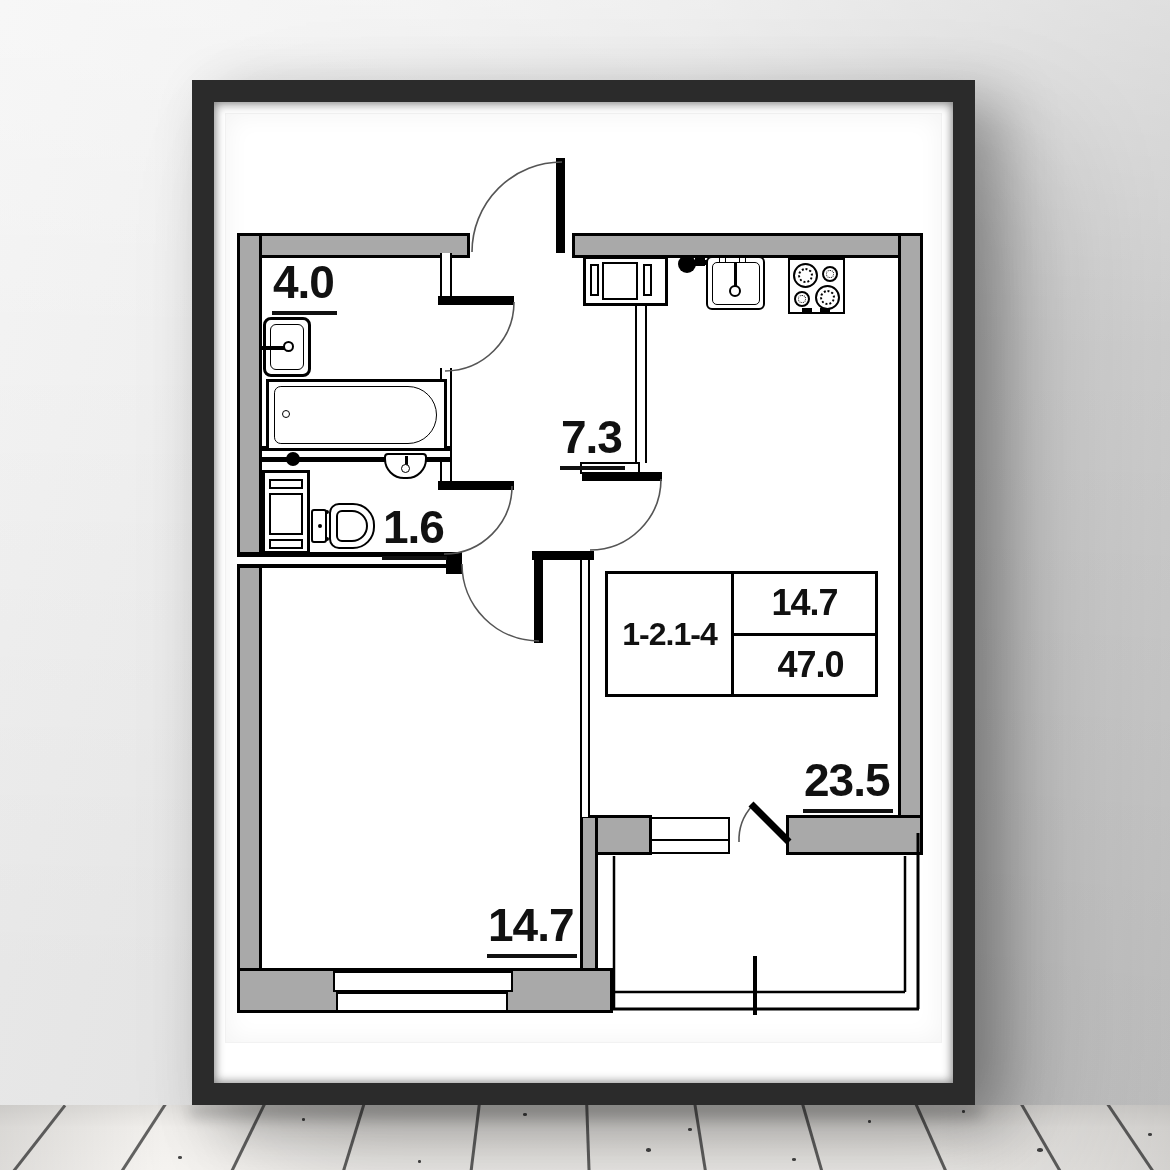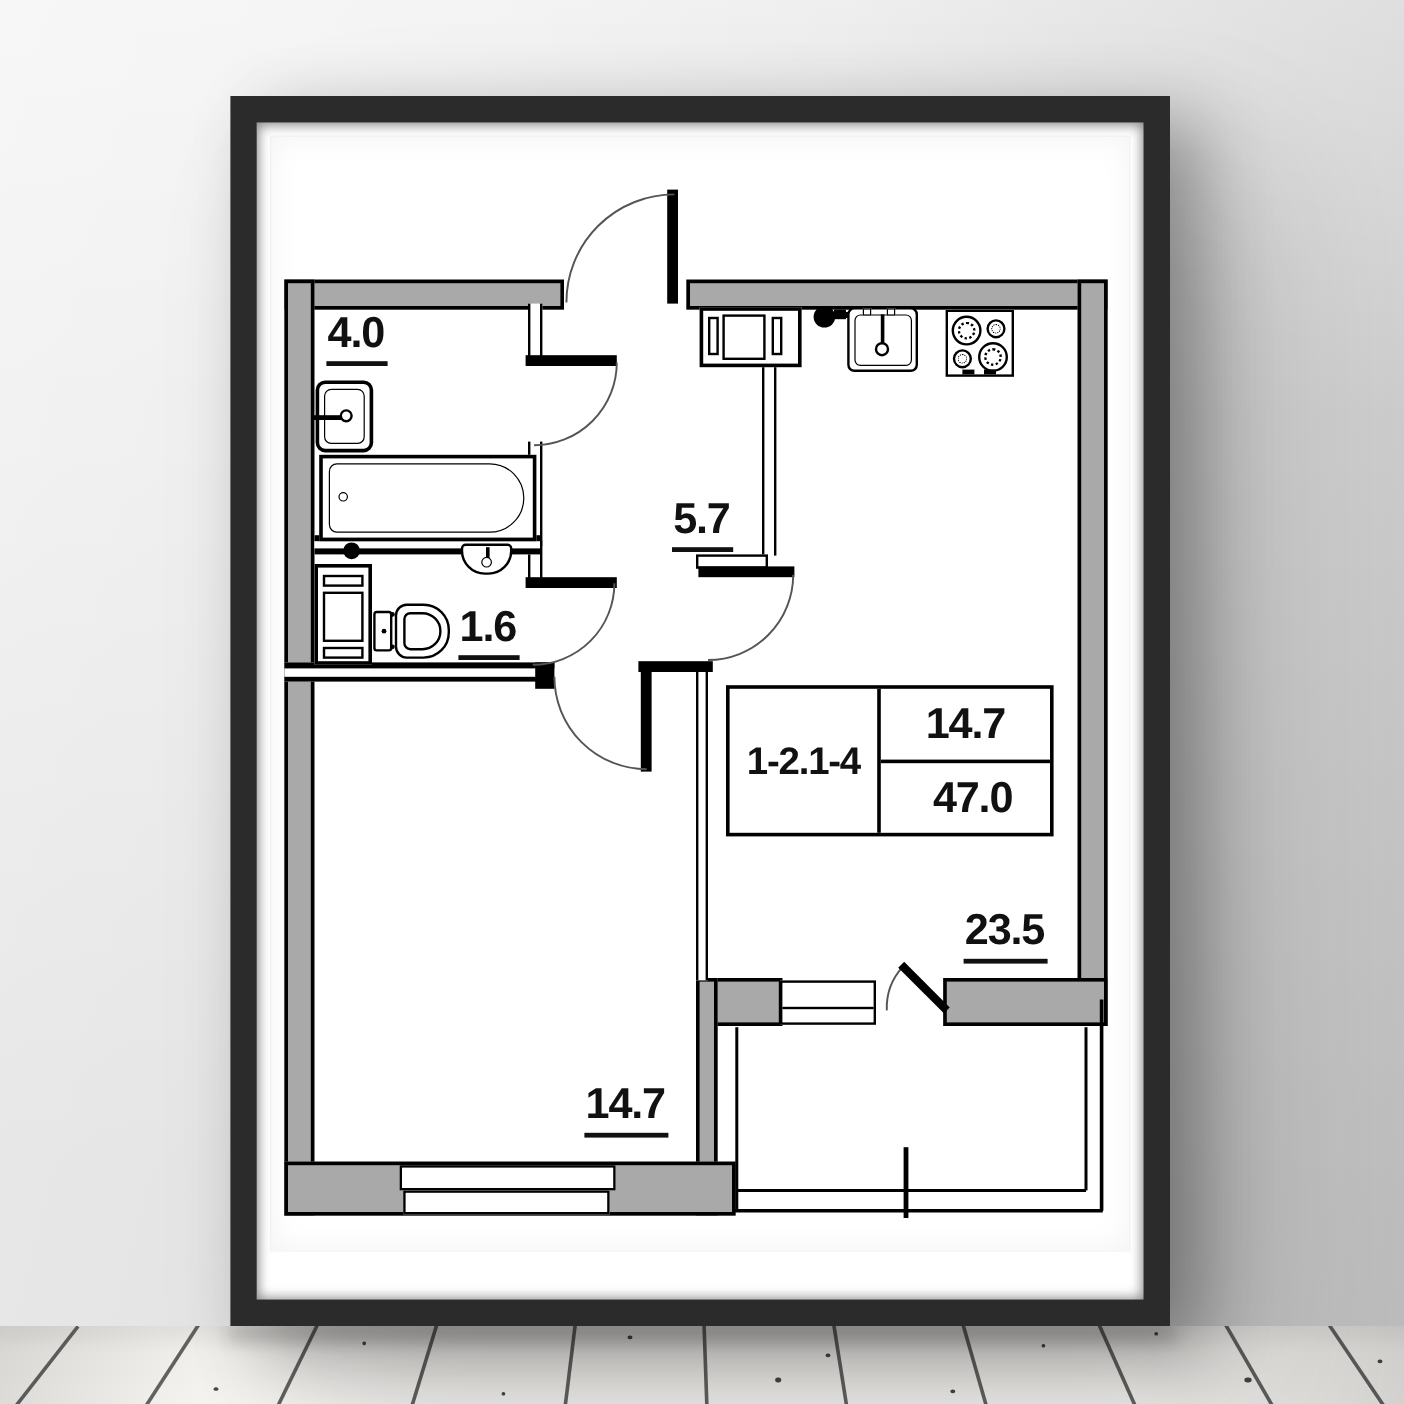--- a/index.html
+++ b/index.html
@@ -28,21 +28,21 @@
   
   .plan{position:absolute;inset:0;}
   .plan *{box-sizing:border-box;}
   .w{position:absolute;background:#a9a9a9;border:3px solid #000;}
   .pv{position:absolute;background:#fff;border-left:2.5px solid #000;border-right:2.5px solid #000;}
   .ph{position:absolute;background:#fff;border-top:5px solid #000;border-bottom:5px solid #000;}
   .blk{position:absolute;background:#000;}
   .win{position:absolute;background:#fff;border:2.5px solid #000;}
   .fx{position:absolute;background:#fff;border:3px solid #000;}
   .fxi{position:absolute;border:2px solid #000;background:#fff;}
-  .lbl{position:absolute;font-weight:700;font-size:36px;line-height:1;color:#111;
+  .lbl{position:absolute;font-weight:700;font-size:46px;line-height:1;color:#111;
        letter-spacing:-1px;border-bottom:4px solid #111;padding:0 3px 6px 1px;white-space:nowrap;}
   
   .itable{position:absolute;left:605px;top:571px;width:273px;height:126px;background:#fff;
           border:3.5px solid #000;display:flex;color:#111;}
   .itable .cell-id{width:126px;border-right:3.5px solid #000;display:flex;align-items:center;justify-content:center;
           font-weight:700;font-size:32px;letter-spacing:-1px;text-align:center;}
   .itable .col-vals{flex:1;display:flex;flex-direction:column;}
   .itable .vrow{flex:1;display:flex;align-items:center;justify-content:center;
           font-weight:700;font-size:36px;letter-spacing:-1px;border-bottom:3.5px solid #000;}
   .itable .vrow:last-child{border-bottom:none;padding-left:12px;}
@@ -195,21 +195,21 @@
       <line x1="614" y1="856" x2="614" y2="1009" stroke="#000" stroke-width="2.5"></line>
       <line x1="614" y1="992" x2="905" y2="992" stroke="#000" stroke-width="2.5"></line>
       <line x1="611" y1="1009" x2="919" y2="1009" stroke="#000" stroke-width="3"></line>
       <line x1="905" y1="856" x2="905" y2="992" stroke="#000" stroke-width="2.5"></line>
       <line x1="918" y1="833" x2="918" y2="1009" stroke="#000" stroke-width="3"></line>
       <line x1="755" y1="956" x2="755" y2="1015" stroke="#000" stroke-width="4"></line>
     </svg>
 
     <div class="lbl" style="left:272px;top:259px">4.0</div>
     <div class="lbl" style="left:382px;top:504px">1.6</div>
-    <div class="lbl" style="left:560px;top:414px">5.7</div>
+    <div class="lbl" style="left:560px;top:414px">7.3</div>
     <div class="lbl" style="left:803px;top:757px">23.5</div>
     <div class="lbl" style="left:487px;top:902px">14.7</div>
 
     <div class="itable">
       <div class="cell-id">1-2.1-4</div>
       <div class="col-vals">
         <div class="vrow">14.7</div>
         <div class="vrow">47.0</div>
       </div>
     </div>

